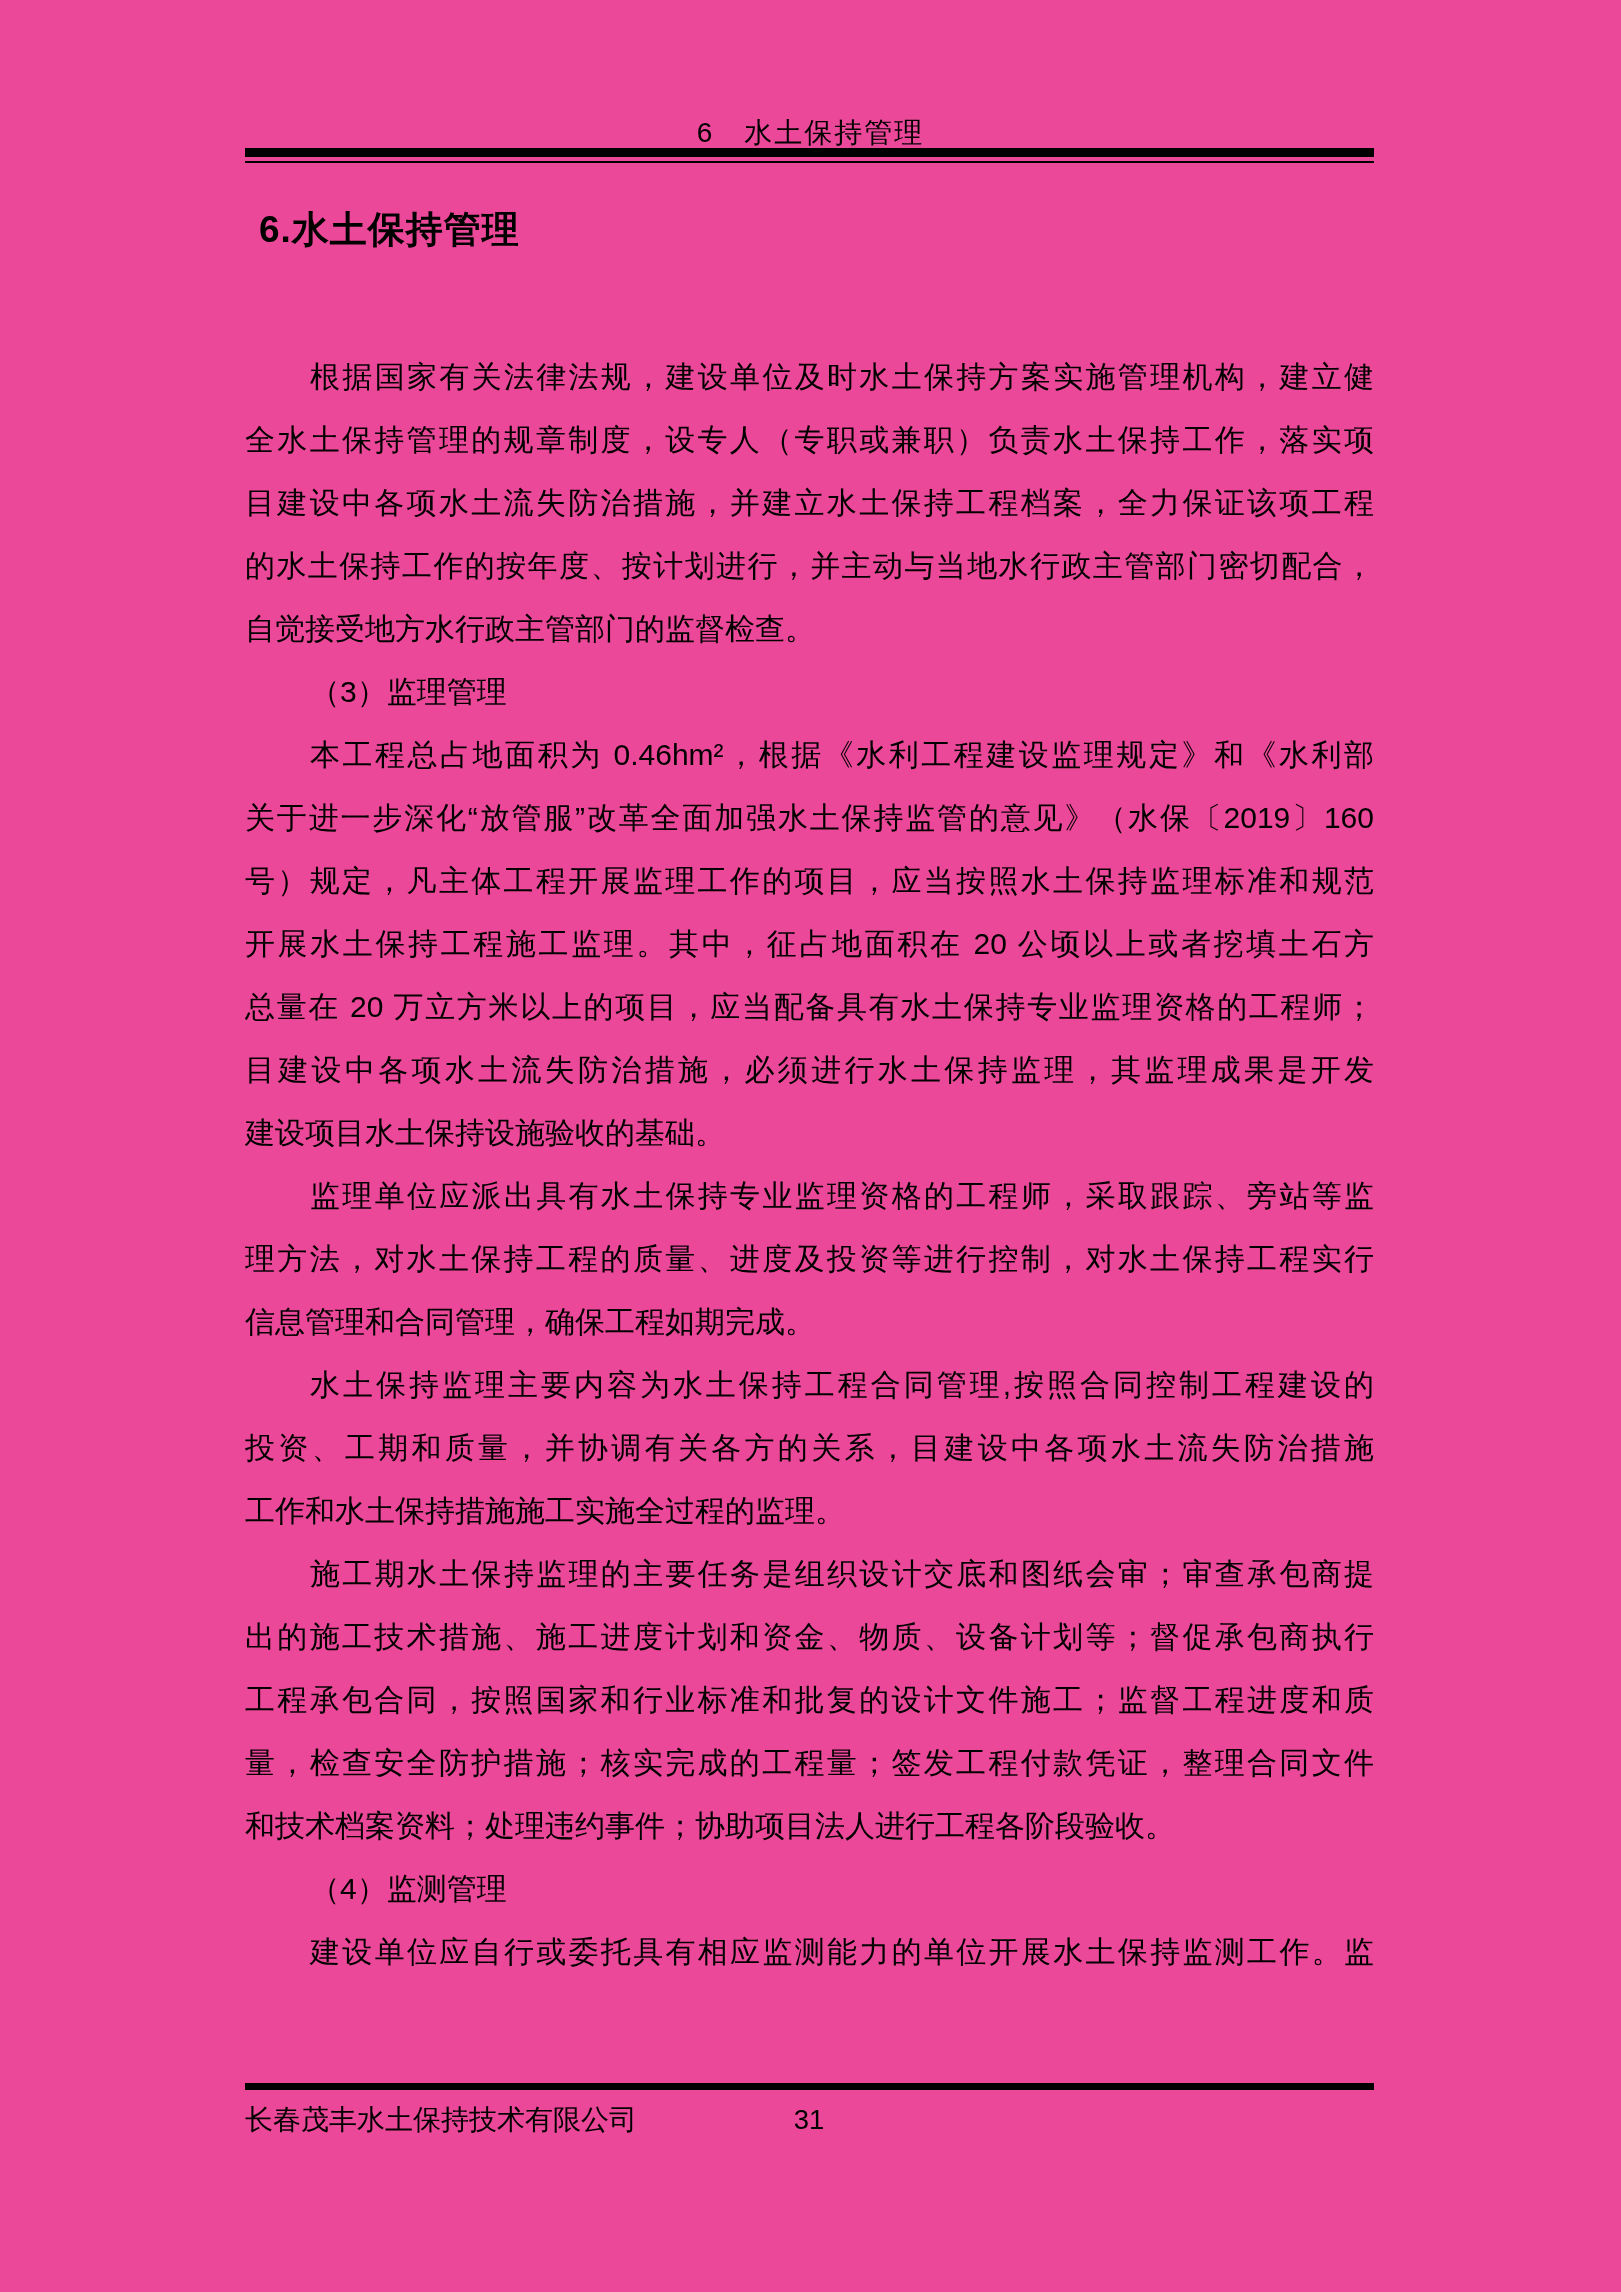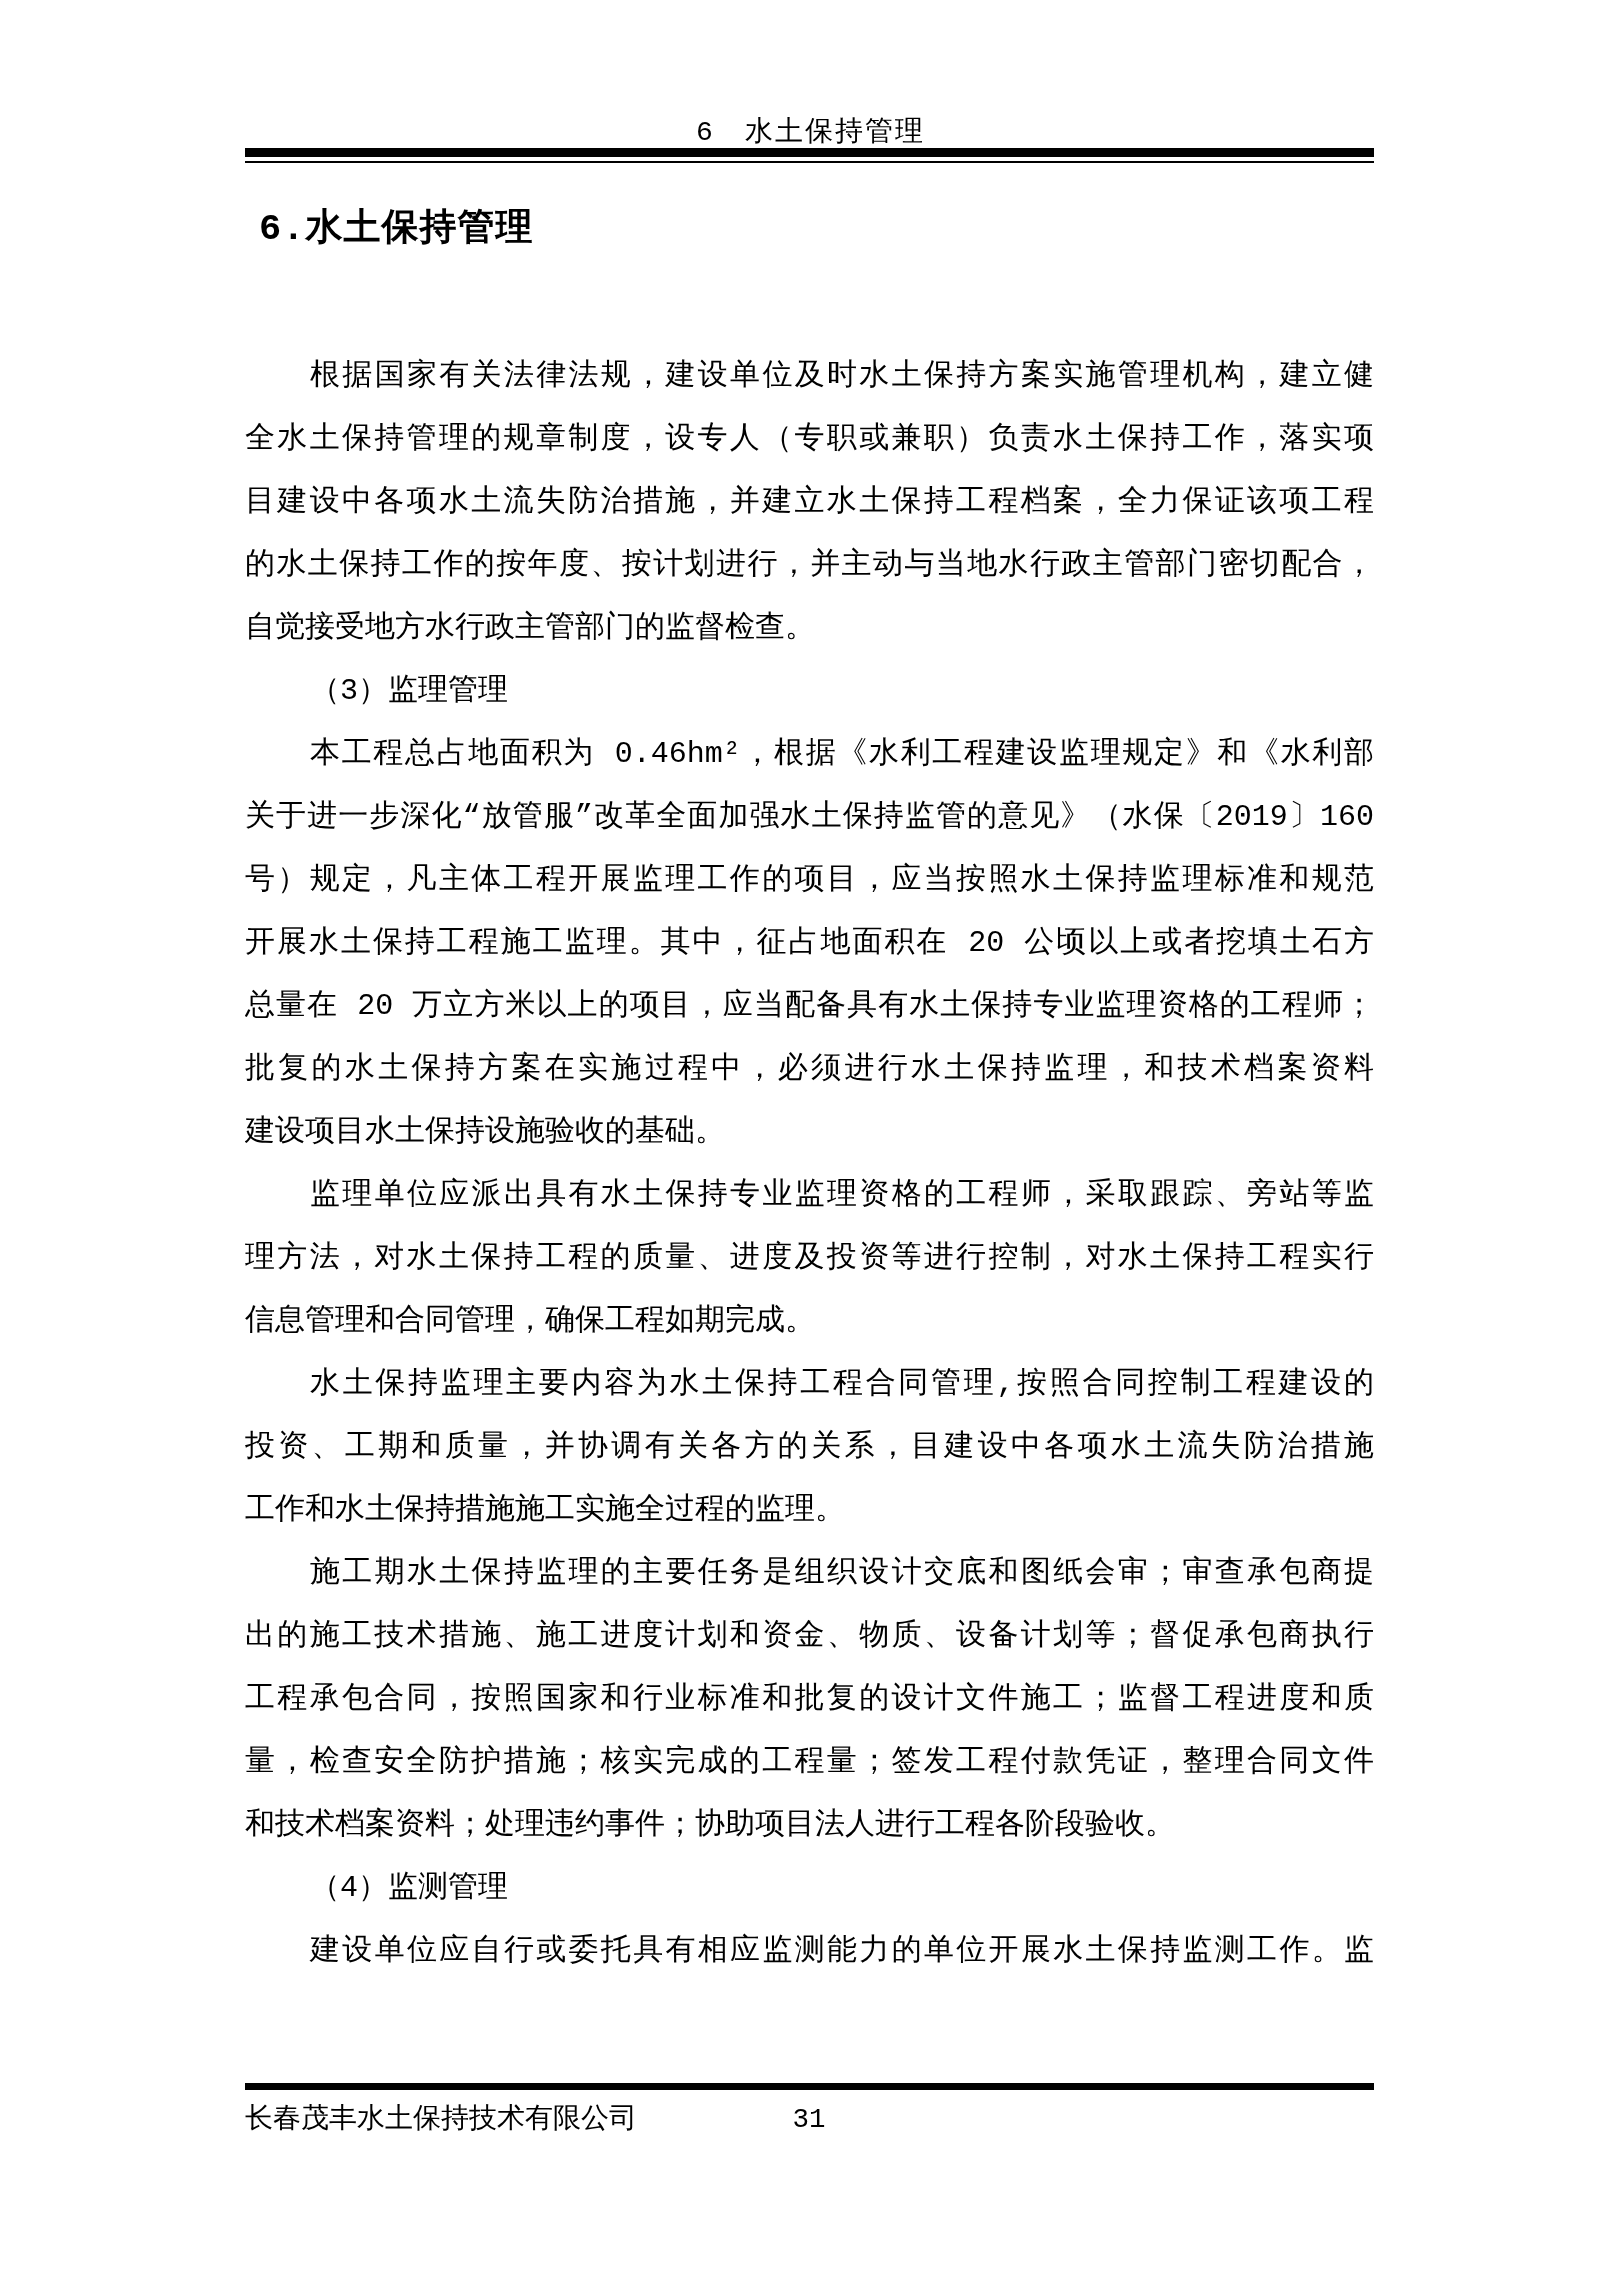--- a/index.html
+++ b/index.html
@@ -1,21 +1,21 @@
 <!DOCTYPE html>
 <html lang="zh"><head>
 <meta charset="utf-8">
 <style>
   html,body{margin:0;padding:0;background:#888;}
   .page{
     position:relative;
     width:1621px;height:2293px;
-    background:#ffffff;
+    background:#ec4899;
     color:#000000;
-    font-family:Liberation Mono, monospace;
+    font-family:Liberation Sans, sans-serif;
     overflow:hidden;
   }
   .running-header{
     position:absolute;top:117px;left:0;width:1621px;
     text-align:center;
     font-size:28px;line-height:31px;
     letter-spacing:2px;
   }
   .header-rule{
     position:absolute;top:148px;left:245px;width:1129px;
@@ -78,21 +78,21 @@
       <div class="line full">全水土保持管理的规章制度，设专人（专职或兼职）负责水土保持工作，落实项</div>
       <div class="line full">目建设中各项水土流失防治措施，并建立水土保持工程档案，全力保证该项工程</div>
       <div class="line full">的水土保持工作的按年度、按计划进行，并主动与当地水行政主管部门密切配合，</div>
       <div class="line">自觉接受地方水行政主管部门的监督检查。</div>
       <div class="line indent">（3）监理管理</div>
       <div class="line indent full">本工程总占地面积为 0.46hm²，根据《水利工程建设监理规定》和《水利部</div>
       <div class="line full">关于进一步深化“放管服”改革全面加强水土保持监管的意见》（水保〔2019〕160</div>
       <div class="line full">号）规定，凡主体工程开展监理工作的项目，应当按照水土保持监理标准和规范</div>
       <div class="line full">开展水土保持工程施工监理。其中，征占地面积在 20 公顷以上或者挖填土石方</div>
       <div class="line full">总量在 20 万立方米以上的项目，应当配备具有水土保持专业监理资格的工程师；</div>
-      <div class="line full">批复的水土保持方案在实施过程中，必须进行水土保持监理，和技术档案资料</div>
+      <div class="line full">目建设中各项水土流失防治措施，必须进行水土保持监理，其监理成果是开发</div>
       <div class="line">建设项目水土保持设施验收的基础。</div>
       <div class="line indent full">监理单位应派出具有水土保持专业监理资格的工程师，采取跟踪、旁站等监</div>
       <div class="line full">理方法，对水土保持工程的质量、进度及投资等进行控制，对水土保持工程实行</div>
       <div class="line">信息管理和合同管理，确保工程如期完成。</div>
       <div class="line indent full">水土保持监理主要内容为水土保持工程合同管理,按照合同控制工程建设的</div>
       <div class="line full">投资、工期和质量，并协调有关各方的关系，目建设中各项水土流失防治措施</div>
       <div class="line">工作和水土保持措施施工实施全过程的监理。</div>
       <div class="line indent full">施工期水土保持监理的主要任务是组织设计交底和图纸会审；审查承包商提</div>
       <div class="line full">出的施工技术措施、施工进度计划和资金、物质、设备计划等；督促承包商执行</div>
       <div class="line full">工程承包合同，按照国家和行业标准和批复的设计文件施工；监督工程进度和质</div>

